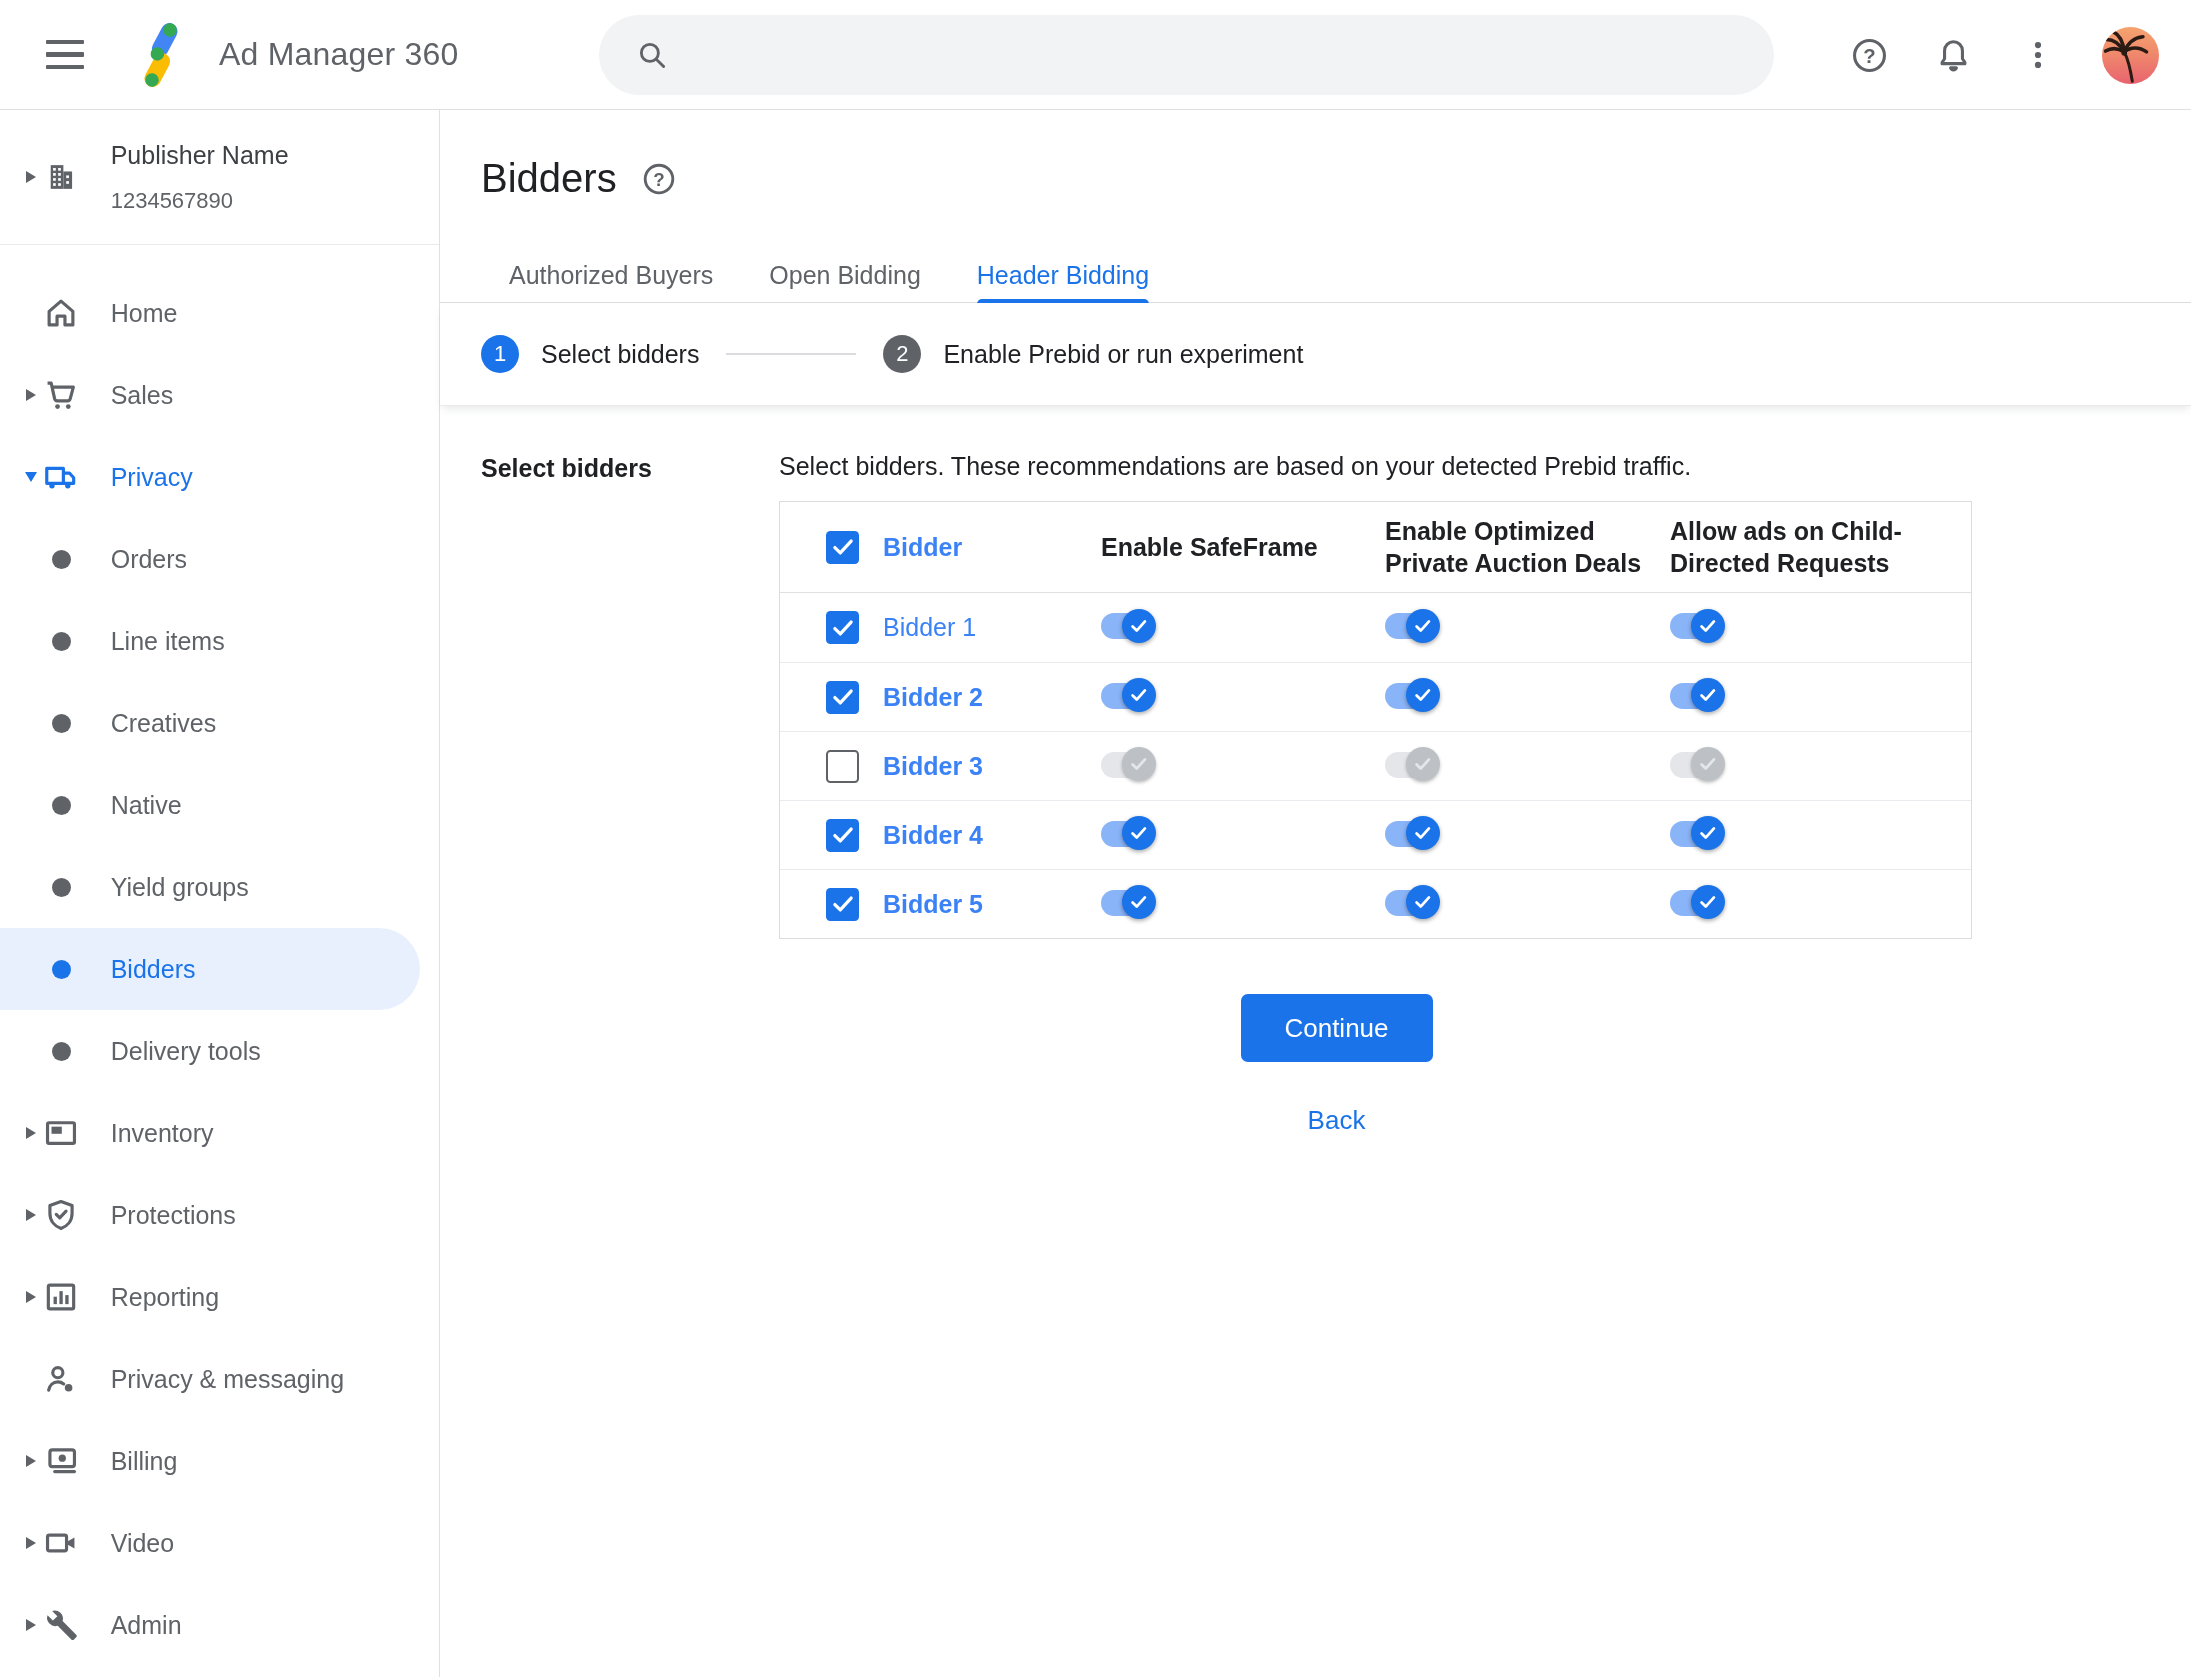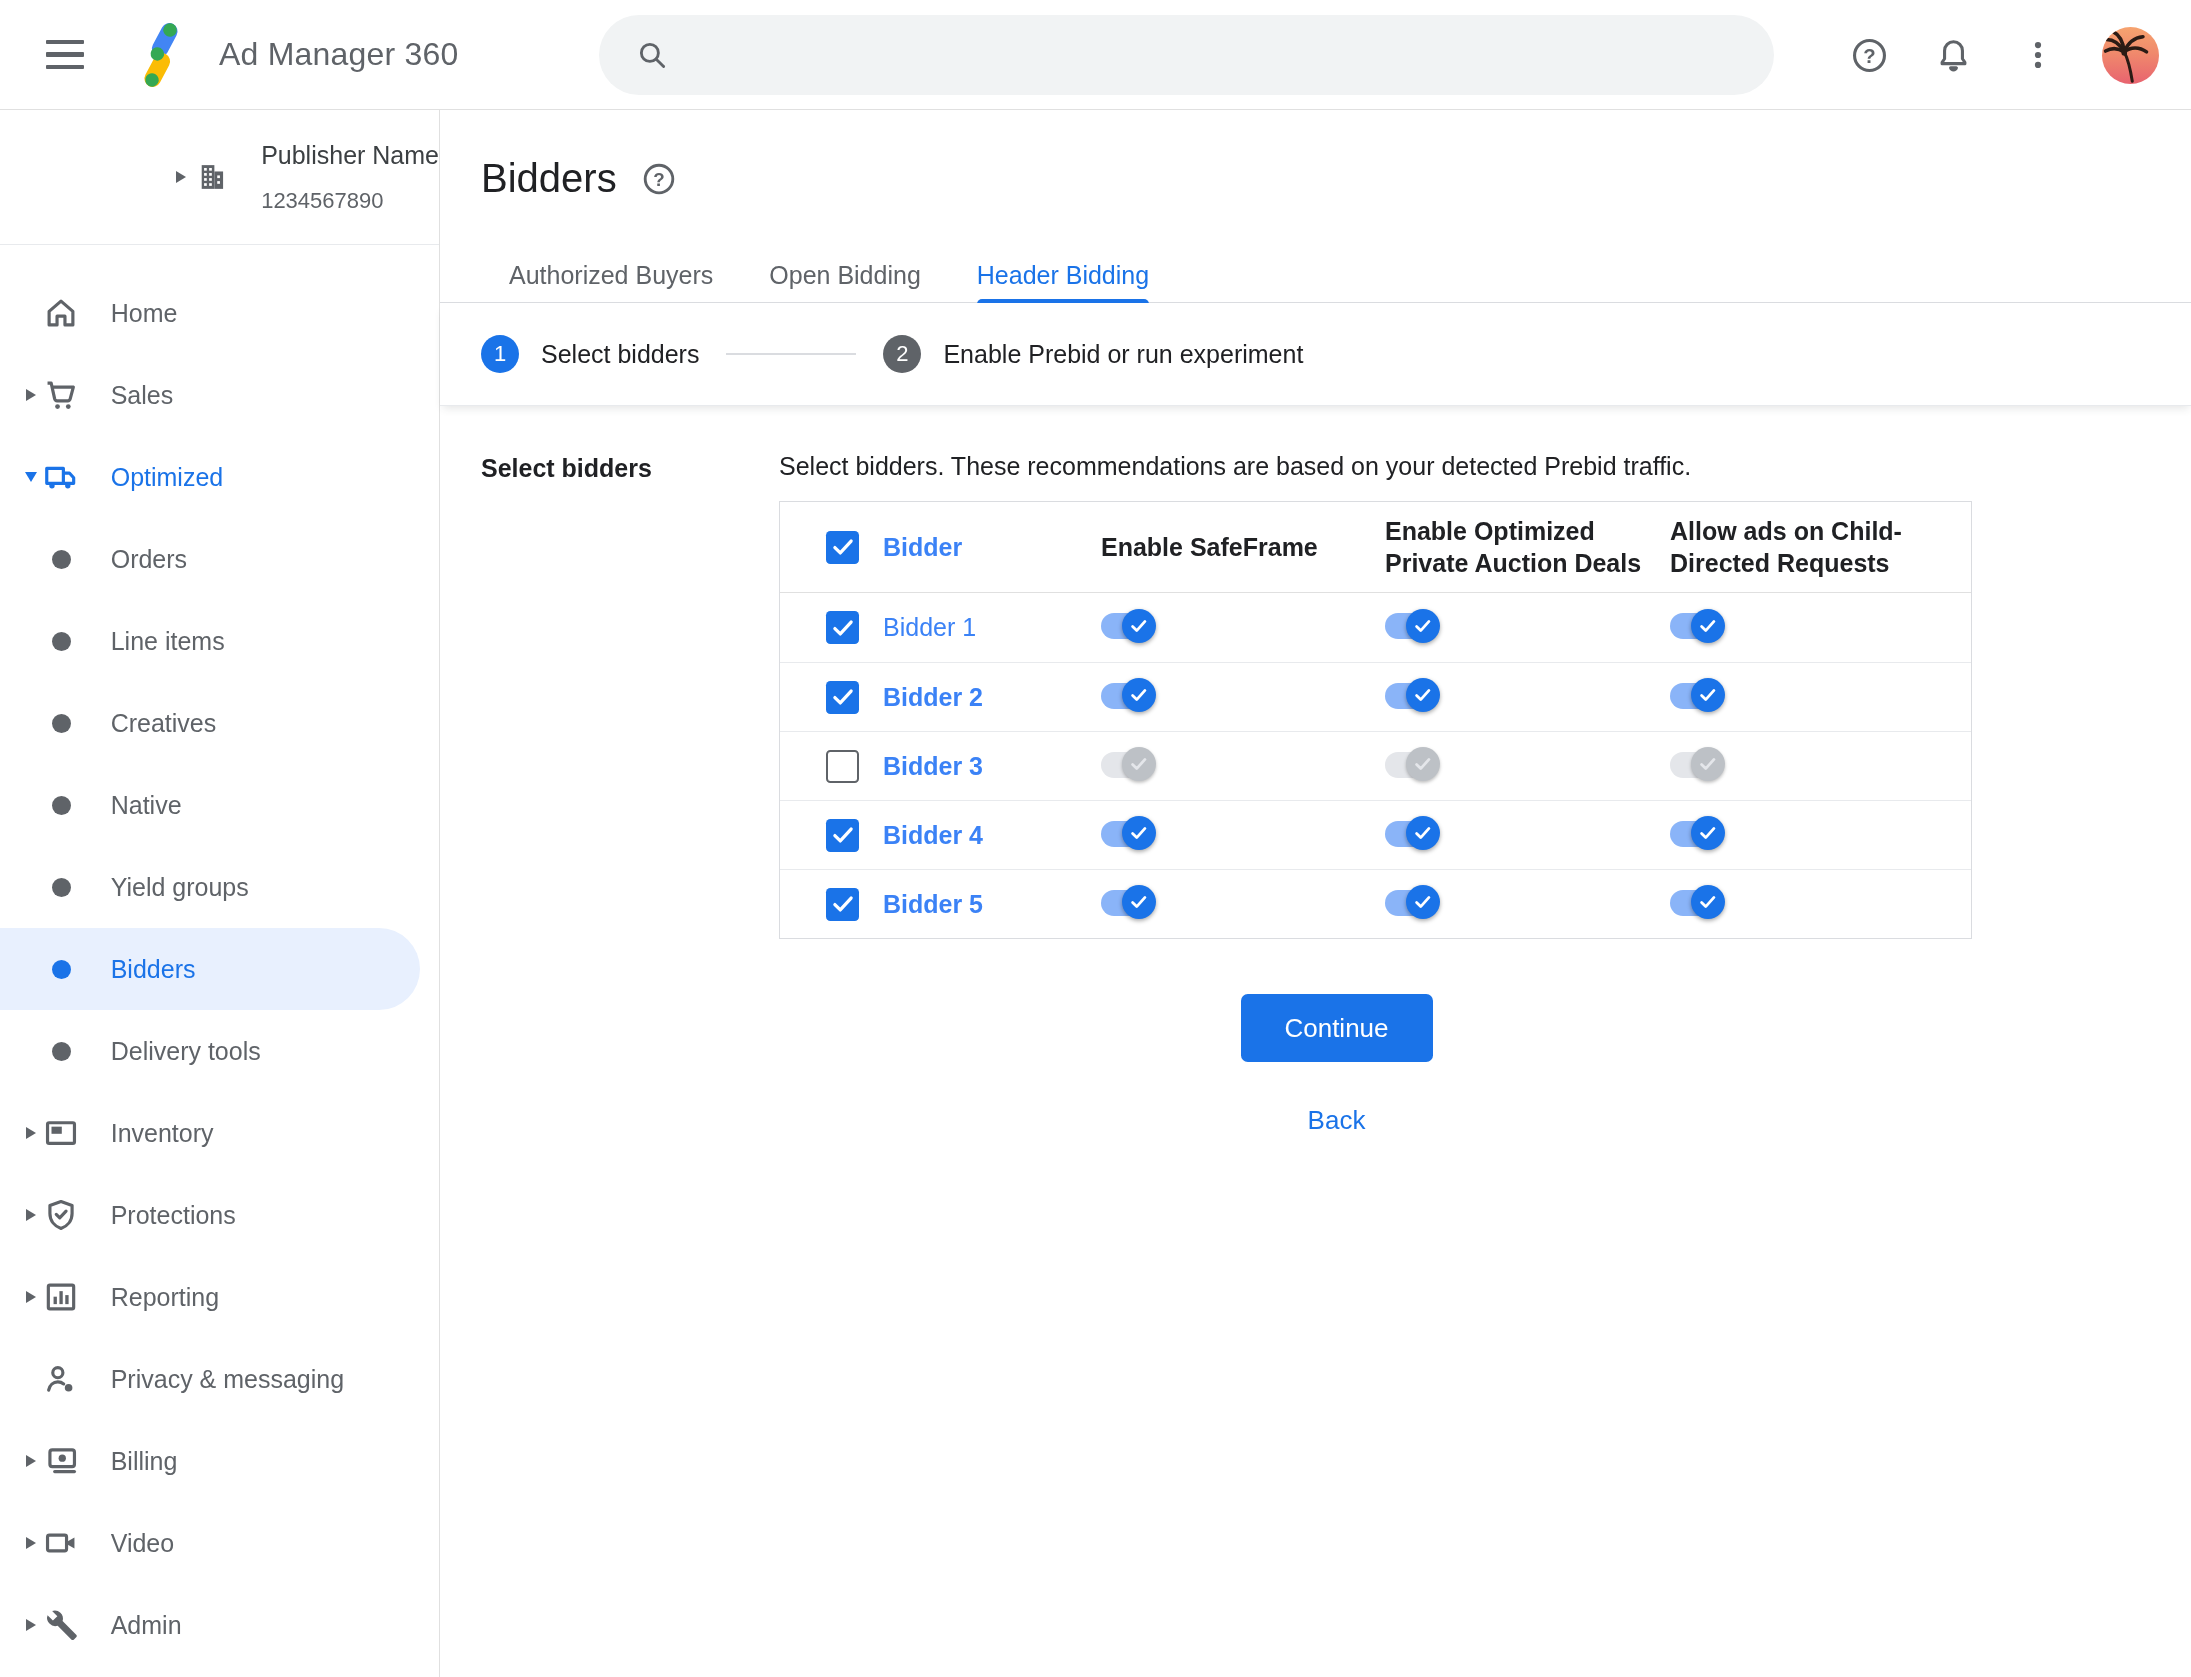--- a/index.html
+++ b/index.html
@@ -36,21 +36,21 @@
   .avatar { width:57px; height:57px; border-radius:50%; overflow:hidden;
     background:linear-gradient(180deg,#f6a36f 0%, #f08a6c 45%, #e8636f 100%);
     display:flex; align-items:center; justify-content:center; cursor:pointer; }
   .avatar svg { width:57px; height:57px; }
 
   
   .sidebar {
     position:absolute; top:110px; left:0; width:440px; height:1568px;
     background:#fff; border-right:1.7px solid #e0e0e0; overflow:hidden;
   }
-  .publisher { height:135px; border-bottom:1.7px solid #e8eaed; display:flex; align-items:center; cursor:pointer;justify-content:flex-end; }
+  .publisher { height:135px; border-bottom:1.7px solid #e8eaed; display:flex; align-items:center; cursor:pointer; }
   .pub-text { margin-left:29px; }
   .pub-name { font-size:25px; color:#3c4043; }
   .pub-id { font-size:22px; color:#5f6368; margin-top:18px; }
   .nav { padding-top:27px; }
   .nav-item { height:82px; display:flex; align-items:center; cursor:pointer; }
   .caret { width:17px; height:17px; margin-left:22px; flex:none; display:flex; align-items:center; justify-content:center; }
   .caret.right::before { content:""; border-left:10.3px solid #5f6368; border-top:6.8px solid transparent; border-bottom:6.8px solid transparent; }
   .caret.down::before { content:""; border-top:10.3px solid #1a73e8; border-left:6.8px solid transparent; border-right:6.8px solid transparent; }
   .nav-icon { width:41px; height:41px; margin-left:1.7px; flex:none; display:flex; align-items:center; justify-content:center; color:#5f6368; }
   .nav-icon svg { width:38px; height:38px; }
@@ -249,21 +249,21 @@
       <div class="nav-item expanded">
         <span class="caret down"></span>
         <span class="nav-icon">
           <svg viewBox="0 0 24 24" fill="none" stroke="currentColor" stroke-width="2" stroke-linejoin="round">
             <path d="M3 6.5h10.5V16H3z"></path>
               <path d="M13.5 9.5h3.8l2.7 3V16h-6.5"></path>
             <circle cx="6.3" cy="17.5" r="1.7" fill="currentColor" stroke="none"></circle>
             <circle cx="16.3" cy="17.5" r="1.7" fill="currentColor" stroke="none"></circle>
           </svg>
         </span>
-        <span class="nav-label">Optimized</span>
+        <span class="nav-label">Privacy</span>
       </div>
 
       <div class="nav-item">
         <span class="caret"></span>
         <span class="nav-icon">
             <span class="dot"></span>
           </span>
         <span class="nav-label">Orders</span>
       </div>
 

